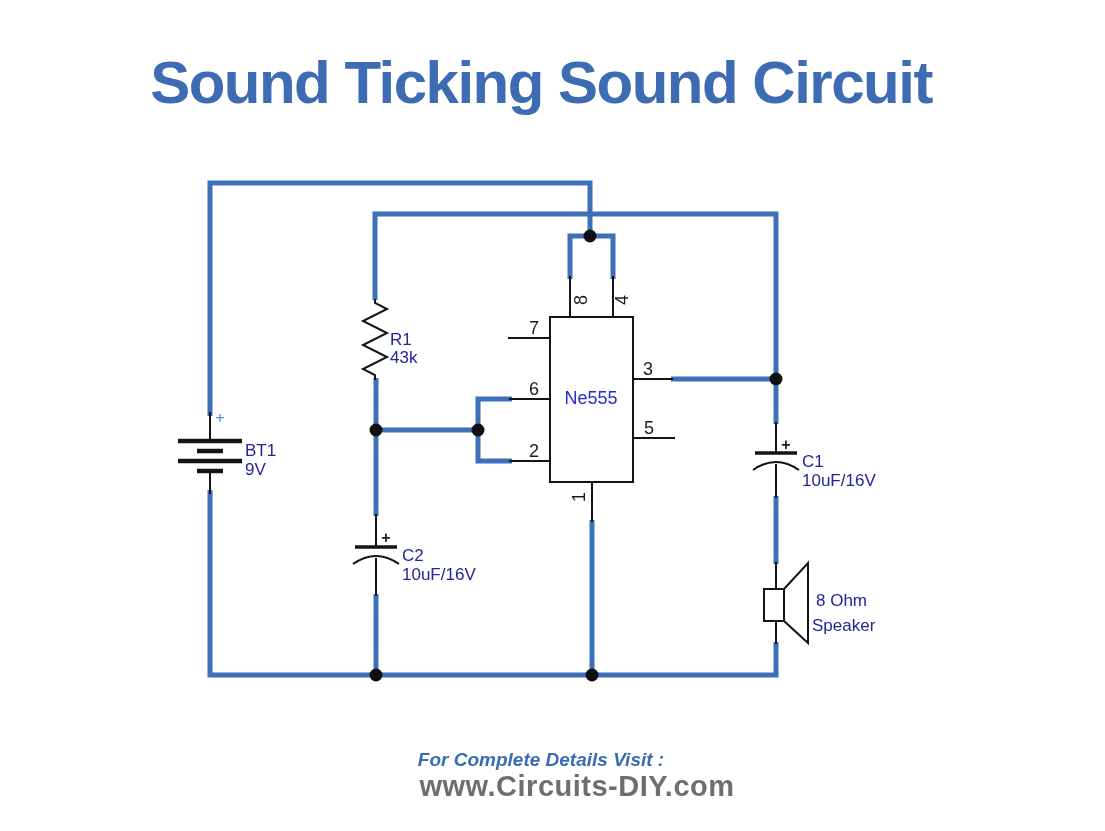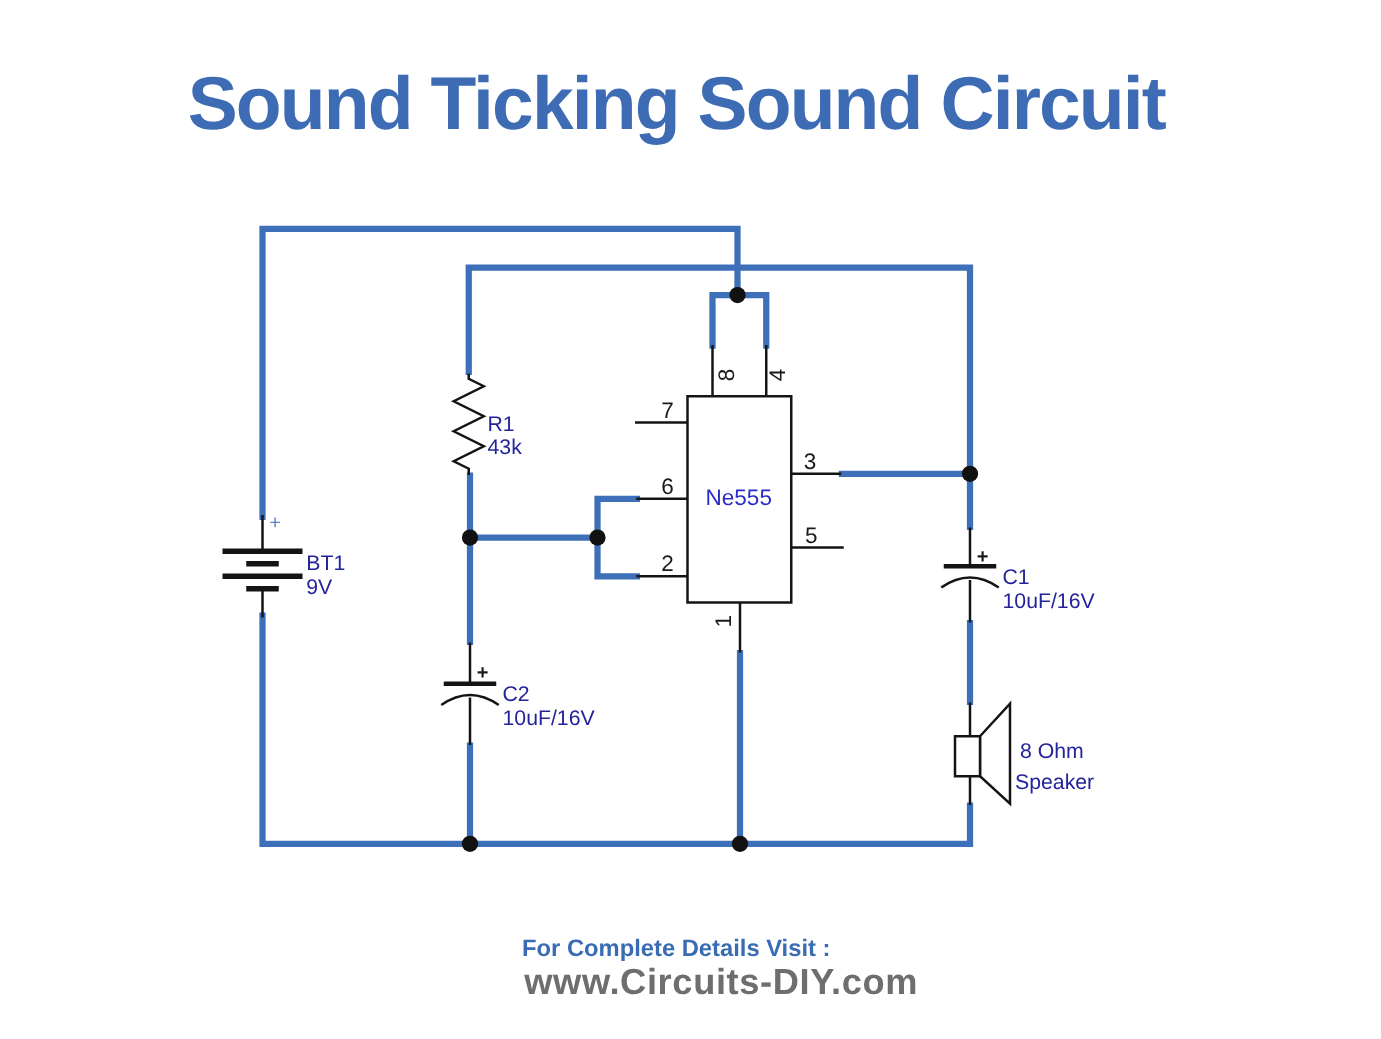--- a/index.html
+++ b/index.html
@@ -29,21 +29,21 @@
   .node  { fill: #111111; stroke: none; }
   text { font-family: "Liberation Sans", sans-serif; }
   .lbl      { fill: #24249a; font-size: 17px; }
   .ic-name  { fill: #2b2bc8; font-size: 18px; }
   .pin      { fill: #1a1a1a; font-size: 18px; }
   .plus-blk { fill: #1a1a1a; font-size: 16px; font-weight: bold; }
   .plus-blu { fill: #5b87cc; font-size: 16px; }
   .footer-line1 {
     position: absolute; top: 749px; left: 0; width: 1082px;
     text-align: center;
-    font-size: 19px; font-weight: bold; color: #3a6cb4;
+    font-size: 19px; font-weight: bold; color: #3a6cb4; font-style: italic;
   }
   .footer-line2 {
     position: absolute; top: 770px; left: 0; width: 1082px;
     text-align: center;
     font-size: 29px; font-weight: bold; color: #6e6e6e;
     letter-spacing: 0.5px;
     padding-left: 36px;
   }
 </style>
 </head>

